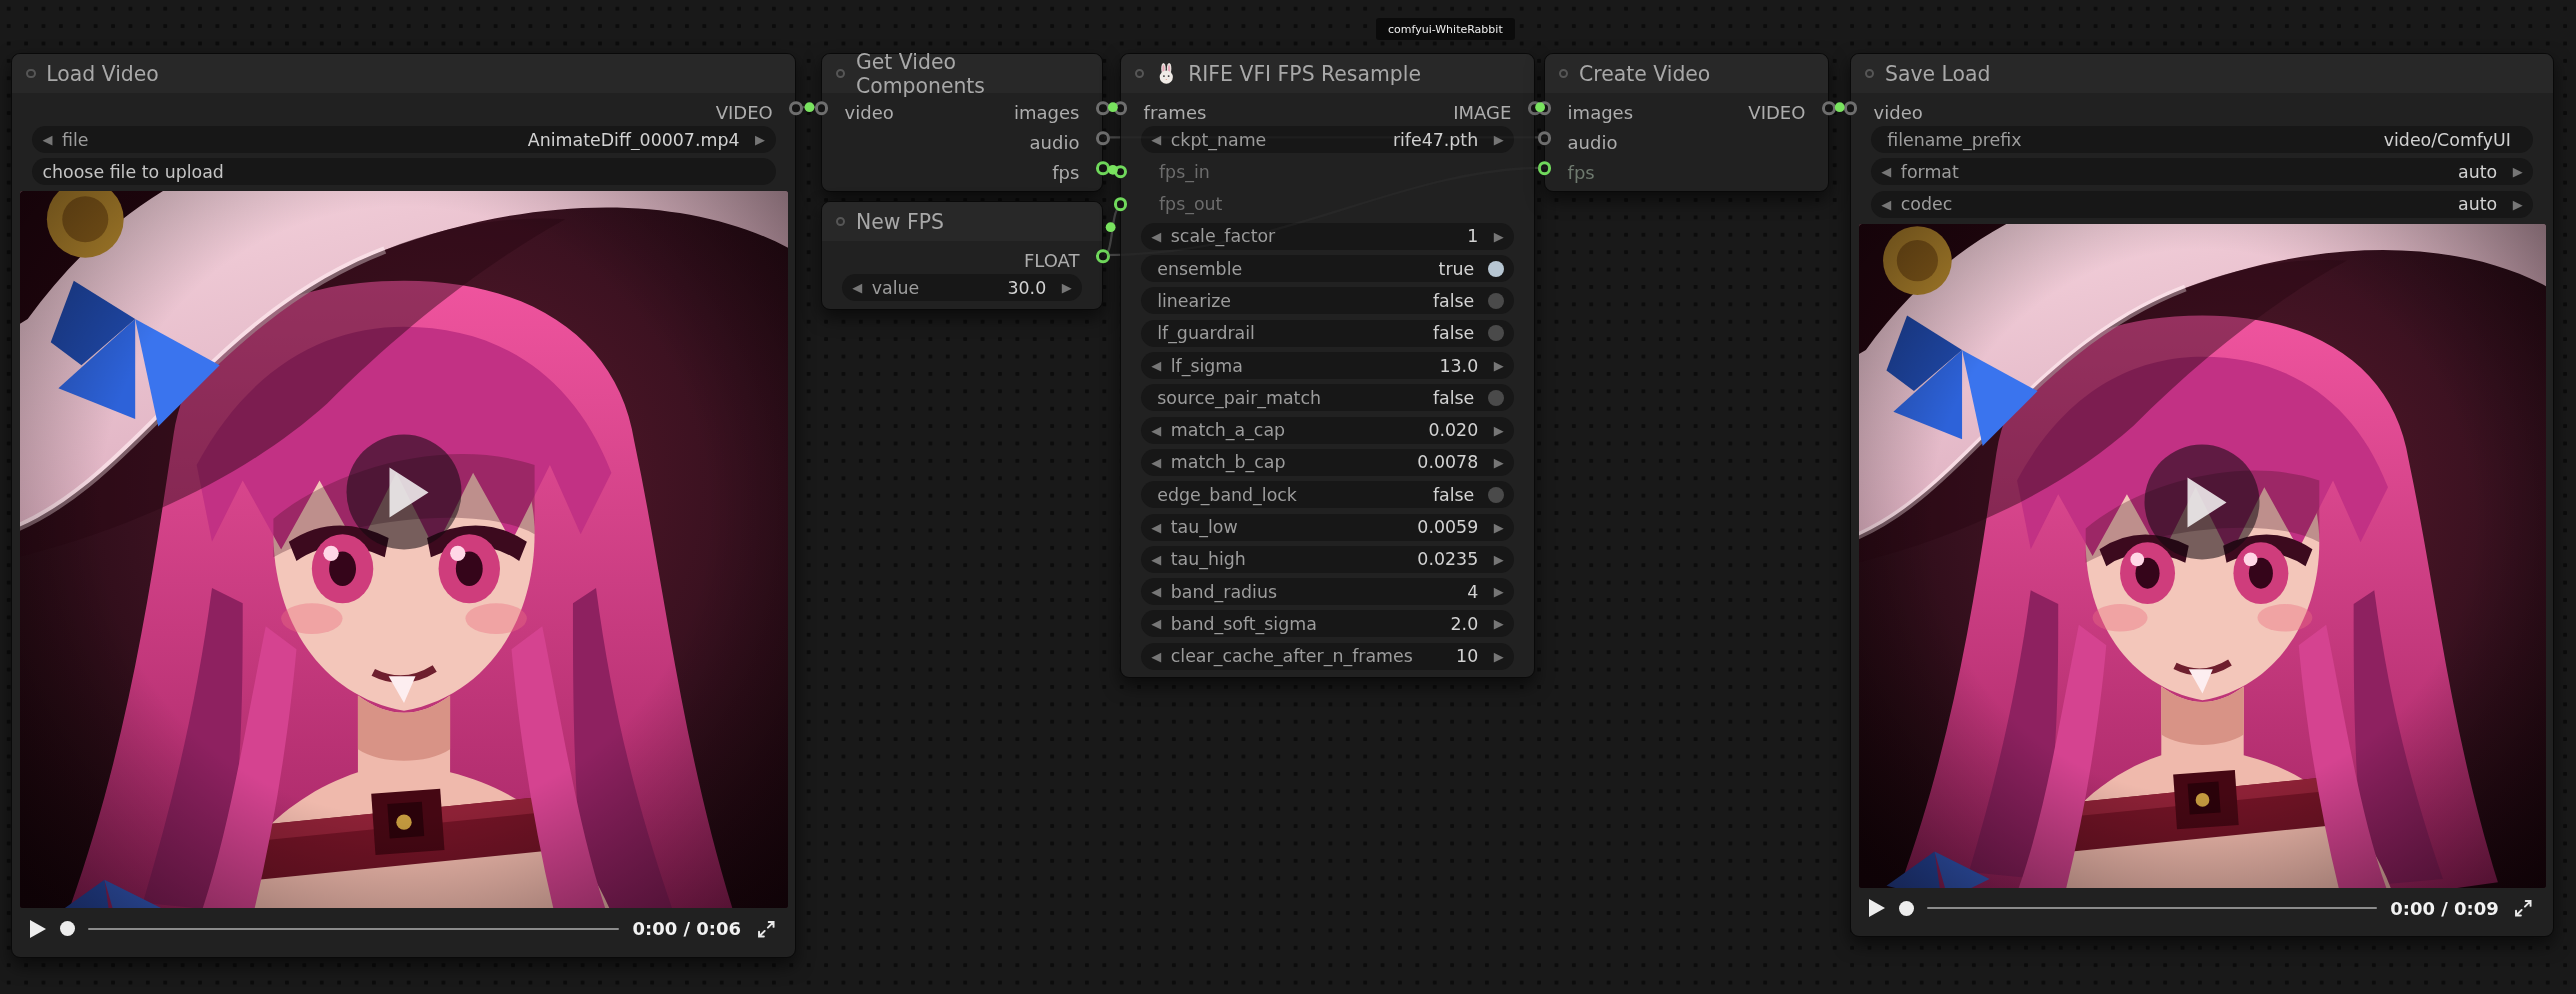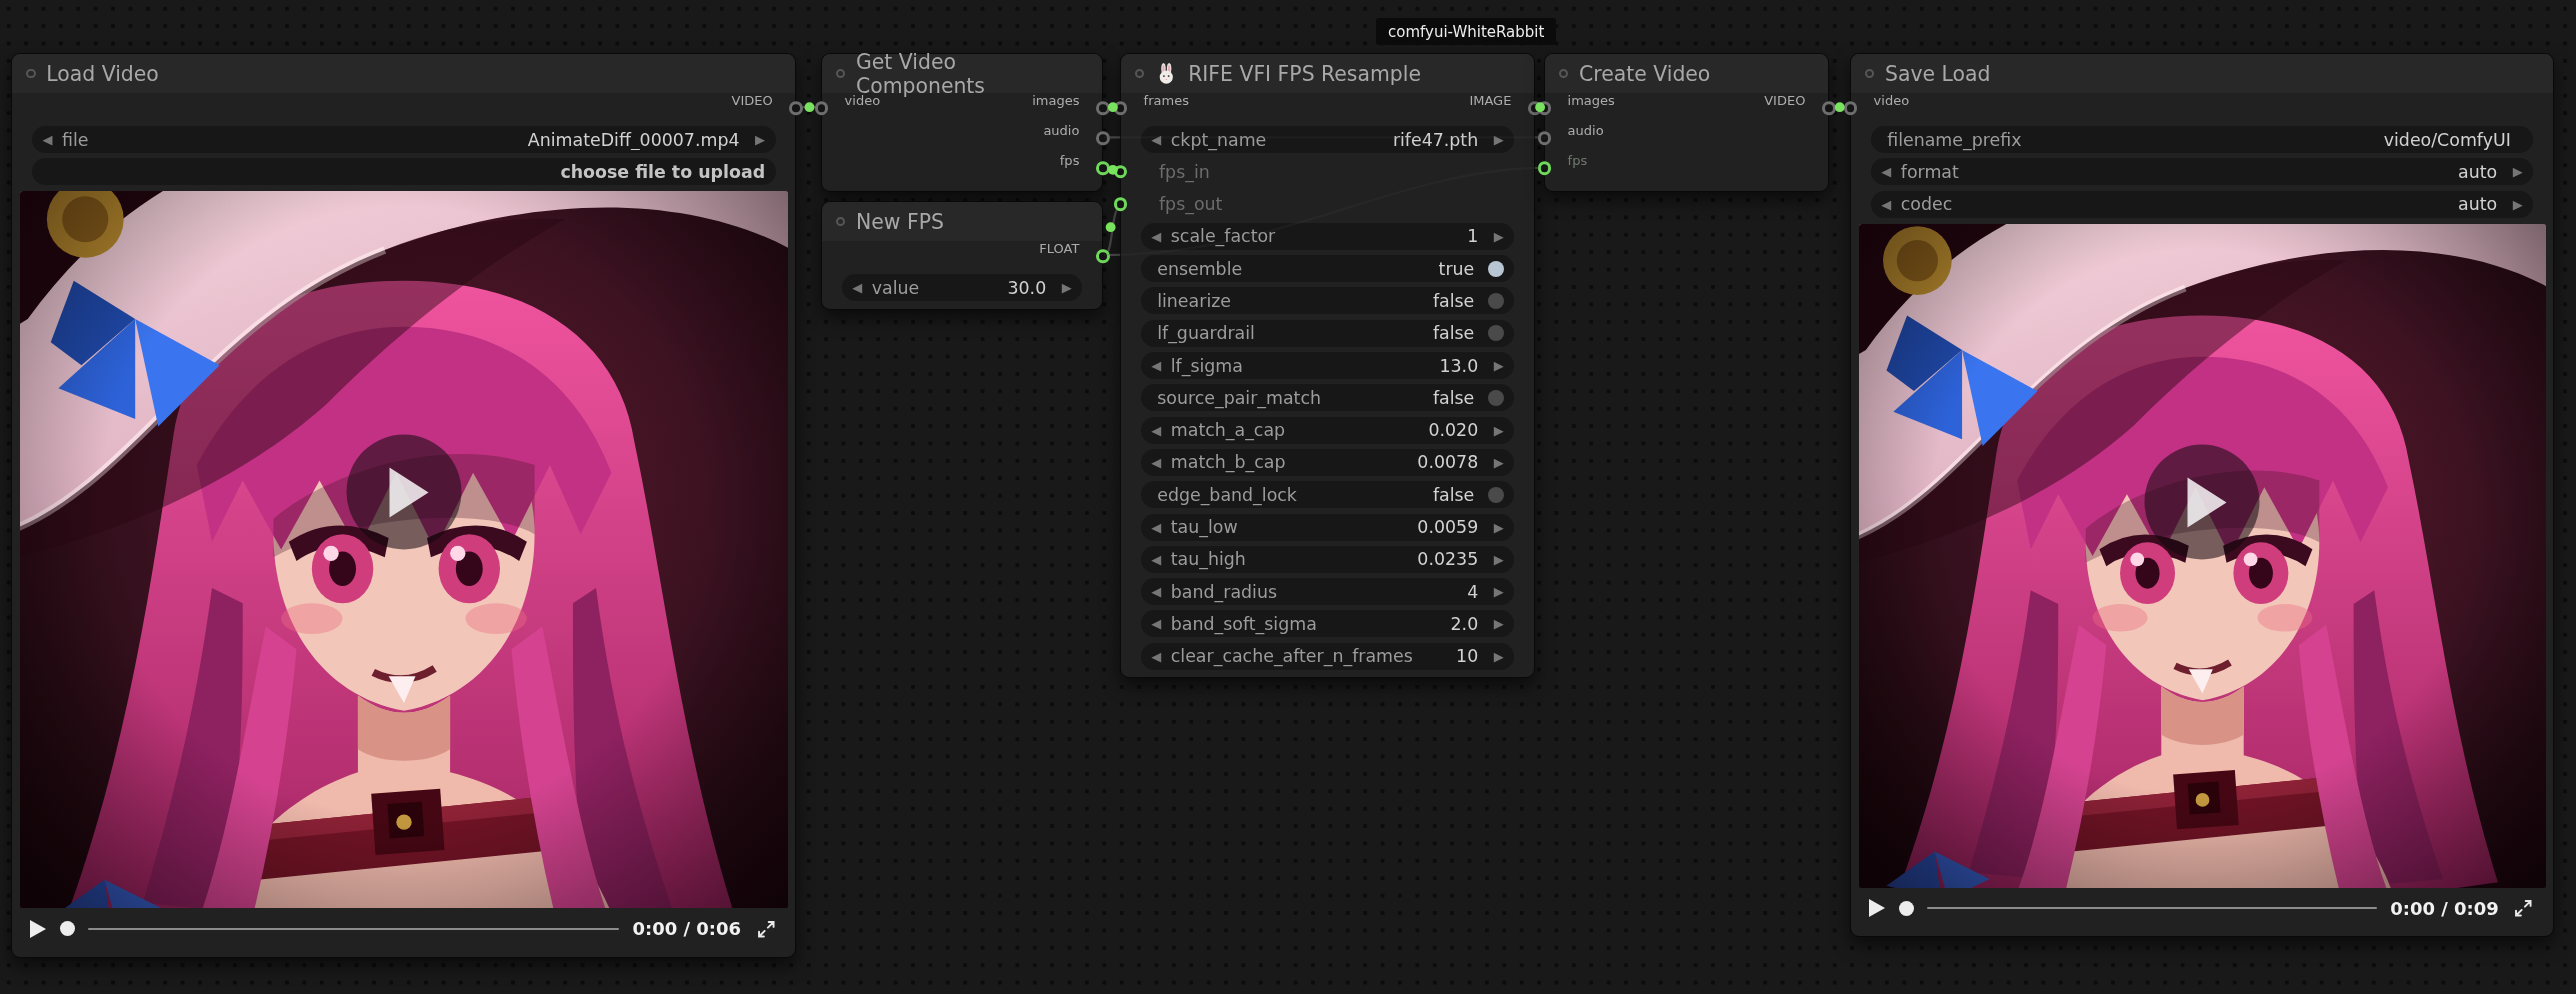--- a/index.html
+++ b/index.html
@@ -14,61 +14,61 @@
   }
   svg.linklayer{position:absolute;left:0;top:0;width:2576px;height:994px;pointer-events:none;}
   #links-under{z-index:1;}
   #links-over{z-index:3;}
   .node{position:absolute;z-index:2;background:#212121;border:0.8px solid #090909;border-radius:9px;
         box-shadow:0 7.5px 16.6px rgba(0,0,0,.55);padding-bottom:7.5px;}
   .node-title{height:39px;display:flex;align-items:center;gap:10.6px;padding:0 13.6px;background:#282828;
               border-radius:8.3px 8.3px 0 0;color:#a8a8a8;font-size:20.4px;}
   .collapse-dot{width:9.8px;height:9.8px;border-radius:50%;border:2.3px solid #565656;flex:none;}
   .rabbit{width:22.6px;height:22.6px;flex:none;}
-  .ports{position:relative;display:flex;align-items:flex-start;height:30px;padding:0 22.6px;font-size:13px;color:#adadad;}
+  .ports{position:relative;display:flex;align-items:flex-end;height:30px;padding:0 22.6px;font-size:18px;color:#adadad;}
   .plabel{white-space:nowrap;}
   .plabel.left{margin-right:auto;}
   .plabel.right{margin-left:auto;}
   .plabel.dim{color:#6f7a6f;}
   .socket{position:absolute;width:13.6px;height:13.6px;border-radius:50%;background:#141414;border:3px solid #6e6e6e;
           top:50%;transform:translateY(-50%);}
   .socket.in{left:-7.5px;}
   .socket.out{right:-7.5px;}
   .socket.green{border-color:#70d95c;}
   .widgets{display:flex;flex-direction:column;gap:5.3px;padding-top:3px;}
   .widget{height:27px;margin:0 19.6px;background:#171717;border-radius:13.6px;display:flex;align-items:center;
           padding:0 10.6px;font-size:17.4px;color:#9c9c9c;}
   .widget .arrow{color:#767676;font-size:13px;width:19.6px;flex:none;line-height:1;}
   .widget .arrow.r{text-align:right;}
   .widget .wlabel{flex:none;white-space:nowrap;}
   .widget .wvalue{flex:1;text-align:right;color:#d2d2d2;padding:0 6px;white-space:nowrap;overflow:hidden;}
   .widget.text{padding:0 16.6px;gap:32px;}
   .widget.toggle{padding:0 10.6px 0 16.6px;}
   .knob{width:16px;height:16px;border-radius:50%;background:#4a4a4a;margin-left:7.5px;flex:none;}
   .toggle_on .knob{background:#b7c6d2;}
-  .widget.btn{justify-content:flex-end;font-weight:bold;}
+  .widget.btn{justify-content:flex-start;}
   .widget.btn .wcenter{color:#c4c4c4;}
   .winput{position:relative;height:27px;display:flex;align-items:center;padding-left:38px;font-size:17.4px;color:#6c6c6c;}
   .winput .socket{left:-7.5px;}
   .wlabel-dim{color:#6c6c6c;white-space:nowrap;}
   .preview{position:relative;margin:6px 7.5px 0;border-radius:3px;overflow:hidden;background:#21060f;}
   .preview svg.frame{position:absolute;inset:0;width:100%;height:100%;display:block;}
   .play-overlay{position:absolute;left:50%;top:42%;width:115px;height:115px;transform:translate(-50%,-50%);
                 border-radius:50%;background:rgba(16,10,14,.55);display:flex;align-items:center;justify-content:center;}
   .play-overlay::after{content:"";display:block;margin-left:10.6px;width:0;height:0;border-style:solid;
                 border-width:25px 0 25px 39px;border-color:transparent transparent transparent rgba(255,255,255,.82);}
   .vcontrols{height:41px;display:flex;align-items:center;gap:13.6px;padding:0 18px;font-weight:bold;}
   .ctl-play{width:0;height:0;border-style:solid;border-width:9.8px 0 9.8px 16px;
             border-color:transparent transparent transparent #ededed;flex:none;}
   .ctl-knob{width:15px;height:15px;border-radius:50%;background:#ededed;flex:none;}
   .ctl-track{flex:1;height:2.3px;background:#8c8c8c;border-radius:1.5px;}
   .ctl-time{font-size:18px;color:#f2f2f2;flex:none;white-space:nowrap;}
   .ctl-expand{width:22.6px;height:22.6px;flex:none;}
   .badge{position:absolute;z-index:4;left:1376px;top:18px;background:#0b0b0b;color:#ededed;
-         font-size:15px;padding:4.5px 12px;border-radius:3px;}
+         font-size:11px;padding:4.5px 12px;border-radius:3px;}
 </style>
 </head>
 <body>
 
 <svg width="0" height="0" style="position:absolute" aria-hidden="true">
   <defs>
     <radialGradient id="g-bg" cx="55%" cy="42%" r="75%">
       <stop offset="0%" stop-color="#5c1a2e"></stop>
       <stop offset="55%" stop-color="#36101e"></stop>
       <stop offset="100%" stop-color="#170509"></stop>

